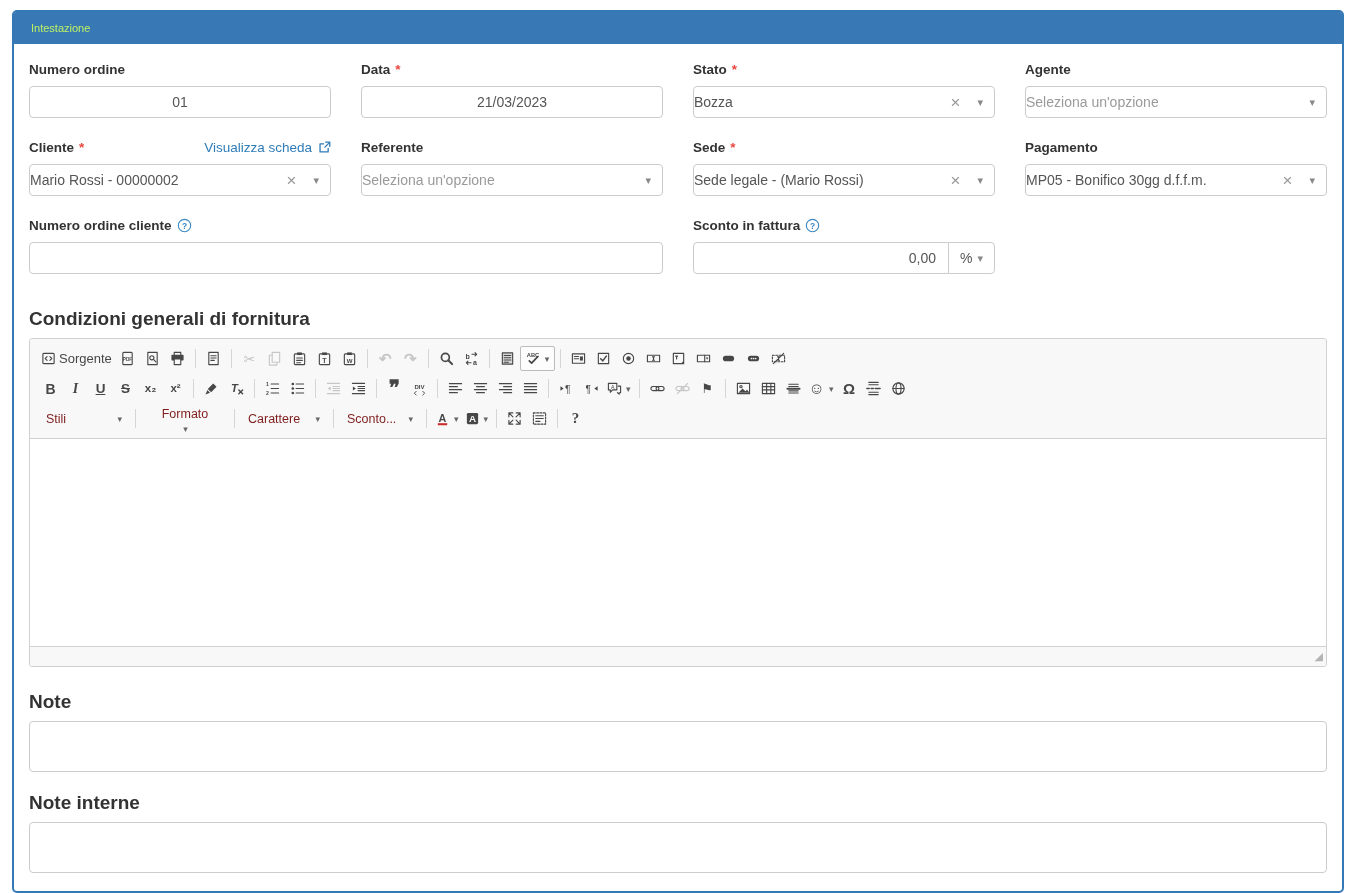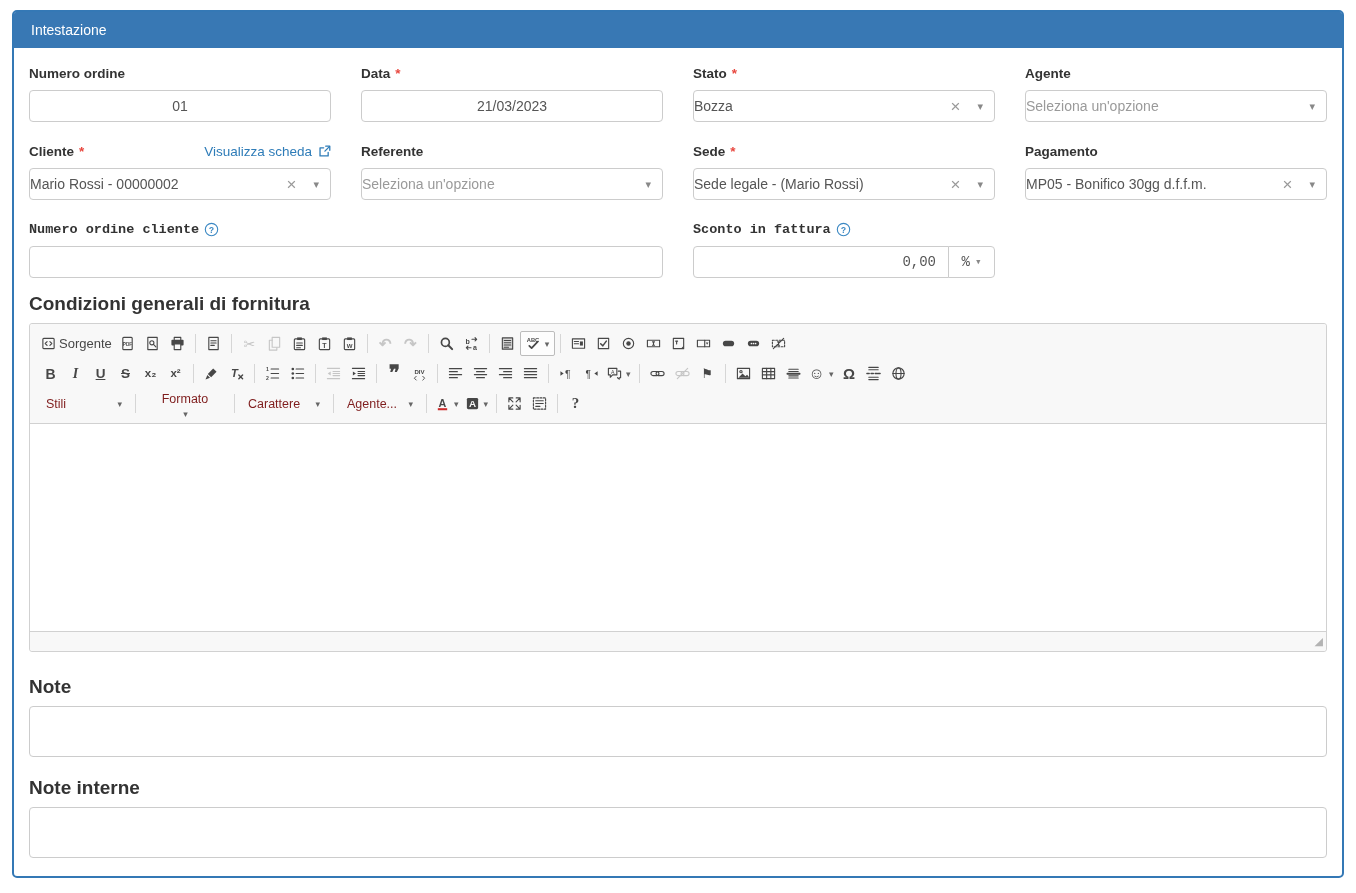--- a/index.html
+++ b/index.html
@@ -1,22 +1,22 @@
 <!DOCTYPE html>
 <html><head>
 <meta charset="utf-8">
 <style>
   html,body{margin:0;padding:0;background:#fff;}
   body{width:1356px;height:893px;overflow:hidden;font-family:"Liberation Sans",sans-serif;-webkit-font-smoothing:antialiased;}
   *{box-sizing:border-box;}
   .card{margin:10px 12px;border:2px solid #3478b5;border-radius:5px;background:#fff;}
-  .card-h{background:#3878b4;color:#ffffff;font-size:14px;padding:10px 17px;border-radius:2px 2px 0 0;}
+  .card-h{background:#3878b4;color:#bef264;font-size:11px;padding:10px 17px;border-radius:2px 2px 0 0;}
   .card-b{padding:16px 15px 18px;}
   .frow{display:grid;grid-template-columns:repeat(4,1fr);column-gap:30px;margin-bottom:20px;}
-  .frow.last{margin-bottom:15px;font-family:Liberation Mono, monospace;}
+  .frow.last{margin-bottom:34px;}
   .span2{grid-column:1/3;}
   .lbl-row{display:flex;justify-content:space-between;align-items:center;margin-bottom:8px;height:18px;}
   .lbl{font-weight:bold;font-size:13.5px;color:#333;display:flex;align-items:flex-start;gap:5px;}
   .req{color:#e8473f;}
   .hlp{flex:none;display:inline-flex;}
   .link{color:#2e7cb8;font-size:13.5px;text-decoration:none;display:inline-flex;align-items:center;gap:6px;cursor:pointer;}
   .inp{width:100%;height:32px;border:1px solid #ccc;border-radius:4px;padding:0 12px;font-size:14px;color:#555;background:#fff;font-family:inherit;outline:none;}
   .center{text-align:center;}
   .right{text-align:right;}
   .s2{height:32px;border:1px solid #ccc;border-radius:4px;display:flex;align-items:center;padding:0 11px 0 0;font-size:14px;color:#555;background:#fff;cursor:pointer;}
@@ -642,21 +642,21 @@
                 <span class="blbl">Formato</span>
                 <span class="tb-caret">▾</span>
               </a>
               <span class="tb-sep"></span>
               <a class="tb-btn tb-select" style="width: 88px;">
                 <span class="blbl">Carattere</span>
                 <span class="tb-caret">▾</span>
               </a>
               <span class="tb-sep"></span>
               <a class="tb-btn tb-select" style="width: 82px;">
-                <span class="blbl">Agente...</span>
+                <span class="blbl">Sconto...</span>
                 <span class="tb-caret">▾</span>
               </a>
               <span class="tb-sep"></span>
               <a class="tb-btn">
                 <span class="ic">
                   <svg viewBox="0 0 16 16" width="15" height="15" fill="none" stroke="currentColor" stroke-width="1.2" stroke-linecap="round" stroke-linejoin="round">
                     <text x="8" y="11.5" font-size="11.5" font-weight="bold" text-anchor="middle" fill="currentColor" stroke="none">A</text>
                     <rect x="3" y="13" width="10" height="2.2" fill="#cc2b2b" stroke="none"></rect>
                   </svg>
                 </span>

